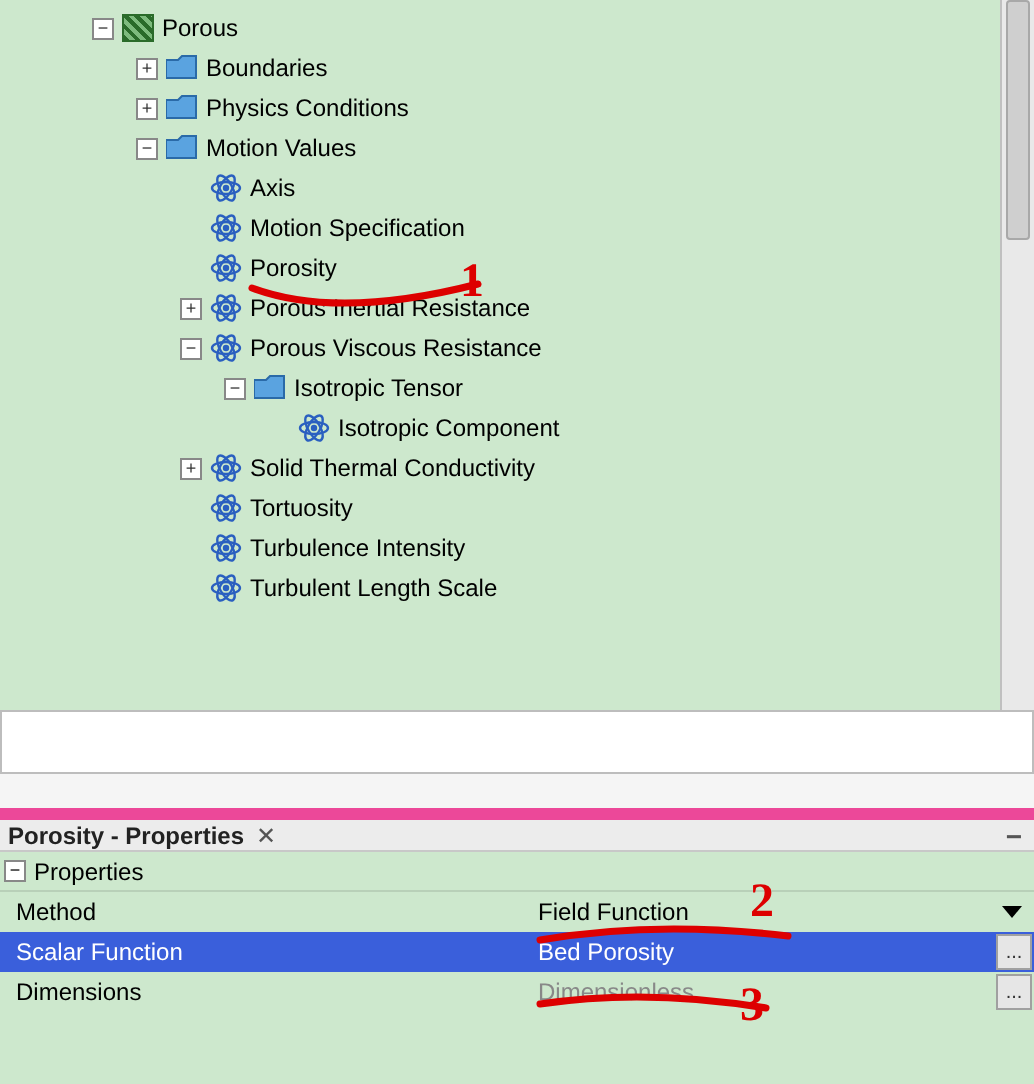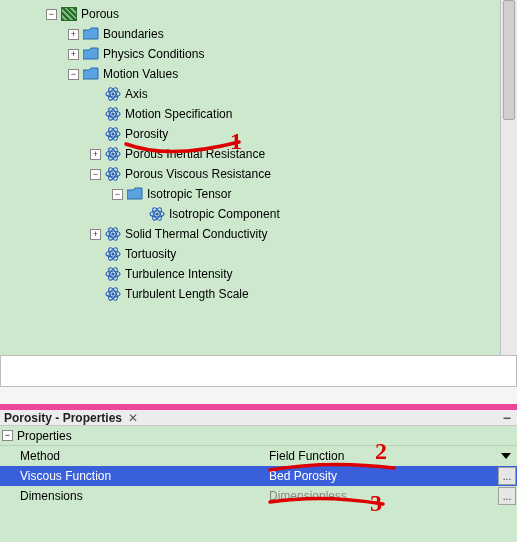--- a/index.html
+++ b/index.html
@@ -104,21 +104,21 @@
   }
   .prop-section-head .mini {
     width:11px;height:11px;border:1px solid #888;background:#fff;
     font-size:9px;line-height:9px;text-align:center;margin-right:4px;cursor:pointer;
   }
   .prop-row {
     height:20px; display:flex; align-items:stretch;
     background:#cde8cd;
     font-family: Tahoma, Arial, sans-serif;
   }
-  .prop-row .k { width:265px; padding-left:20px; display:flex; align-items:center; color:#000;}
+  .prop-row .k { width:265px; padding-left:8px; display:flex; align-items:center; color:#000;}
   .prop-row .v { flex:1; display:flex; align-items:center; padding-left:4px; position:relative; color:#000;}
   .prop-row.method .v { justify-content:space-between; padding-right:4px;gap:27px;}
   .prop-row.method .tri {
     width:0;height:0;border-left:5px solid transparent;border-right:5px solid transparent;border-top:6px solid #000;
     margin-right:2px; cursor:pointer;
   }
   .prop-row.sel { background:#3a5fdb; color:#fff;}
   .prop-row.sel .k, .prop-row.sel .v { color:#fff;}
   .prop-row .ellipsis-btn {
     width:18px; height:18px; background:#e6e6e6; border:1px solid #a0a0a0;
@@ -408,21 +408,21 @@
 
   <div class="prop-row method">
     <div class="k">Method</div>
     <div class="v">
       <span>Field Function</span>
       <span class="tri"></span>
     </div>
   </div>
 
   <div class="prop-row sel">
-    <div class="k">Viscous Function</div>
+    <div class="k">Scalar Function</div>
     <div class="v">
       <span>Bed Porosity</span>
       <span class="ellipsis-btn">...</span>
     </div>
   </div>
 
   <div class="prop-row dim">
     <div class="k">Dimensions</div>
     <div class="v">
       <span>Dimensionless</span>

